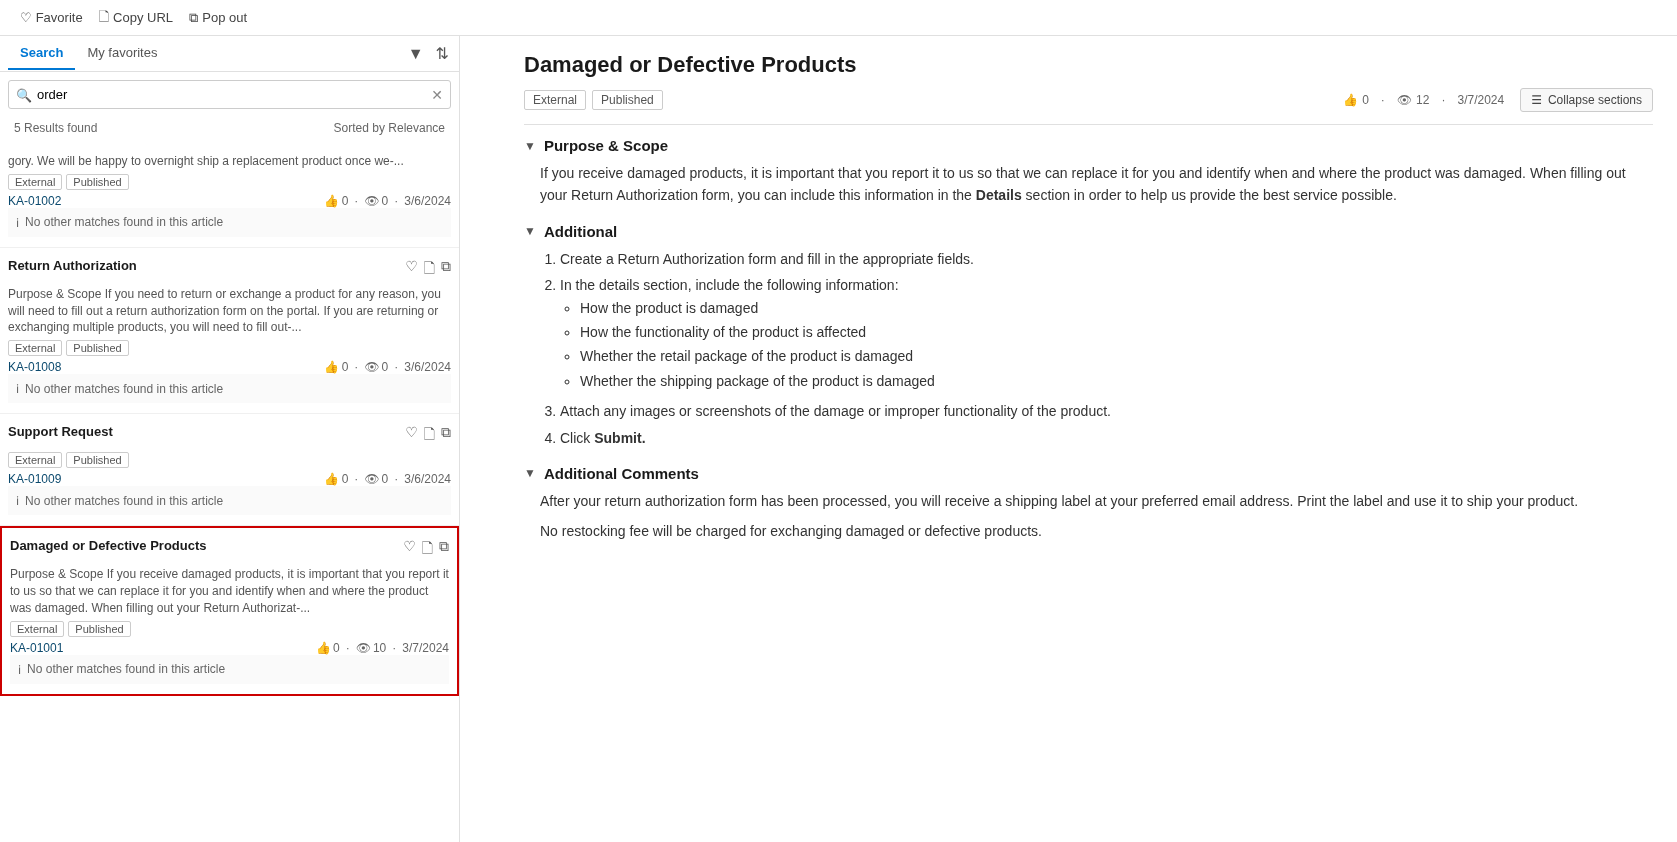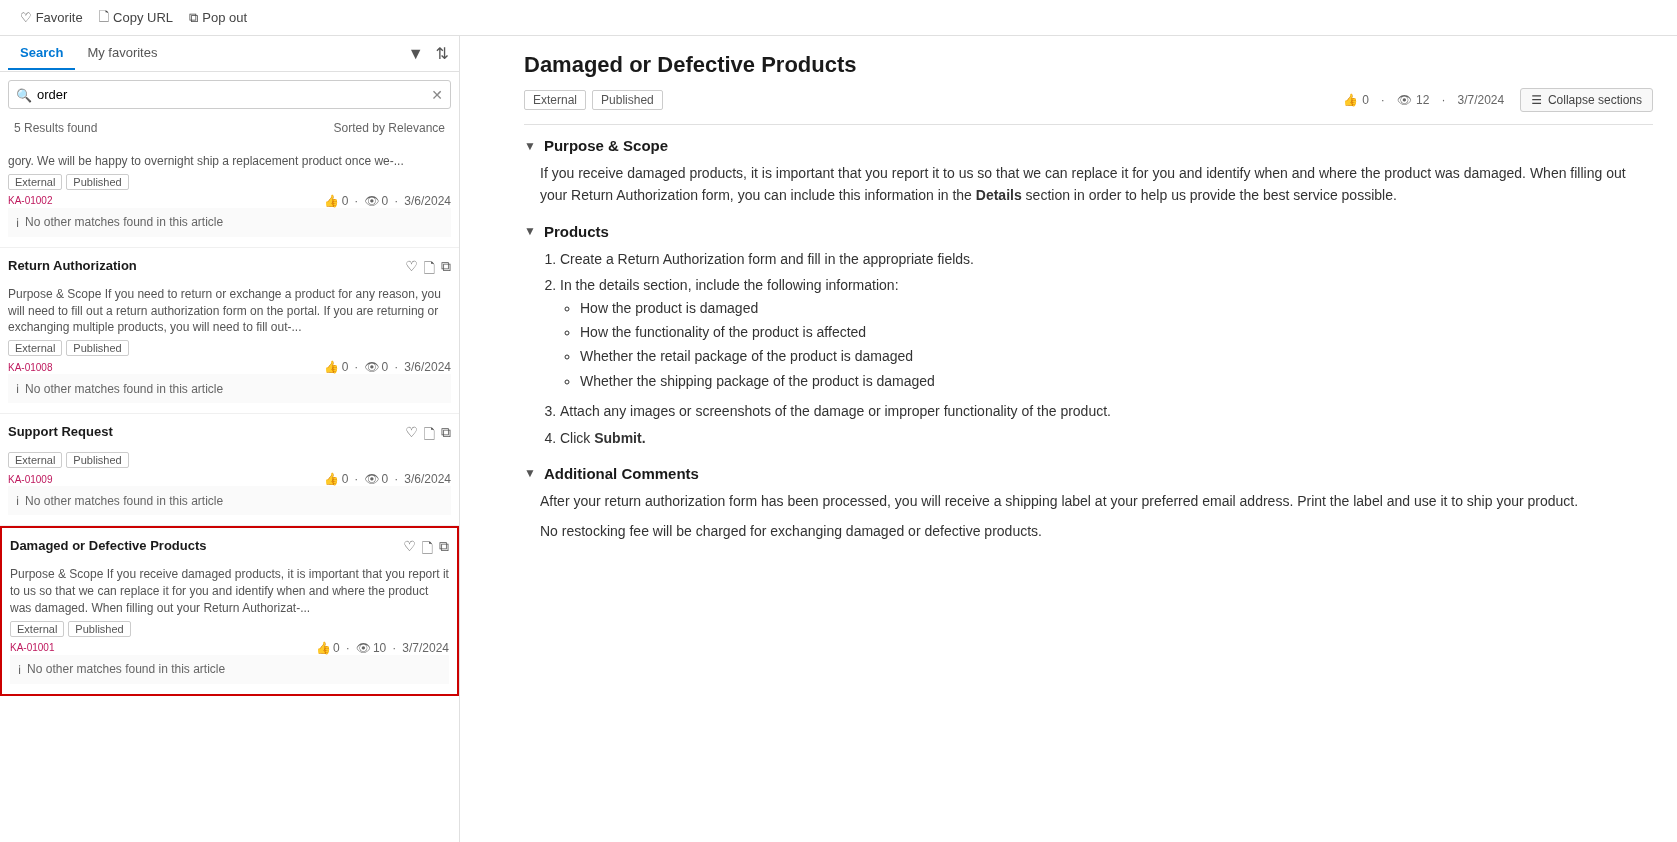--- a/index.html
+++ b/index.html
@@ -42,21 +42,21 @@
     .result-item { padding: 10px 8px; border-bottom: 1px solid #f0f0f0; position: relative; }
     .result-item.selected { border: 2px solid #cc0000; }
     .result-item-header { display: flex; justify-content: space-between; align-items: flex-start; }
     .result-title { font-weight: 700; font-size: 13px; color: #1a1a1a; cursor: pointer; }
     .result-actions { display: flex; gap: 6px; }
     .result-action-icon { cursor: pointer; color: #555; font-size: 14px; }
     .result-snippet { font-size: 12px; color: #555; margin: 4px 0; line-height: 1.4; }
     .result-tags { display: flex; gap: 4px; margin: 4px 0; }
     .tag { border: 1px solid #ccc; border-radius: 2px; padding: 1px 6px; font-size: 11px; color: #555; background: #fff; }
     .result-footer { display: flex; justify-content: space-between; align-items: center; margin-top: 4px; }
-    .result-id { font-size: 10px; color: #be185d; }
+    .result-id { font-size: 12px; color: #0c4a6e; }
     .result-stats { display: flex; align-items: center; gap: 6px; font-size: 12px; color: #666; }
     .result-stat { display: flex; align-items: center; gap: 2px; }
     .no-match { display: flex; align-items: center; gap: 6px; padding: 6px 8px; font-size: 12px; color: #666; background: #fafafa; }
 
     
     .right-panel { flex: 1; overflow-y: auto; padding: 16px 24px; }
 
     
     .article-header { margin-bottom: 12px; }
     .article-title { font-size: 22px; font-weight: 700; color: #1a1a1a; margin-bottom: 10px; }
@@ -279,21 +279,21 @@
         <span>Purpose &amp; Scope</span>
       </div>
       <div class="section-content">
         <p>If you receive damaged products, it is important that you report it to us so that we can replace it for you and identify when and where the product was damaged. When filling out your Return Authorization form, you can include this information in the <span class="bold">Details</span> section in order to help us provide the best service possible.</p>
       </div>
     </div>
 
     <div class="section">
       <div class="section-header">
         <span class="section-chevron">▼</span>
-        <span>Products</span>
+        <span>Additional</span>
       </div>
       <div class="section-content">
         <ol>
           <li>Create a Return Authorization form and fill in the appropriate fields.</li>
           <li>
             <span>In the details section, include the following information:</span>
             <ul>
               <li>How the product is damaged</li>
               <li>How the functionality of the product is affected</li>
               <li>Whether the retail package of the product is damaged</li>

